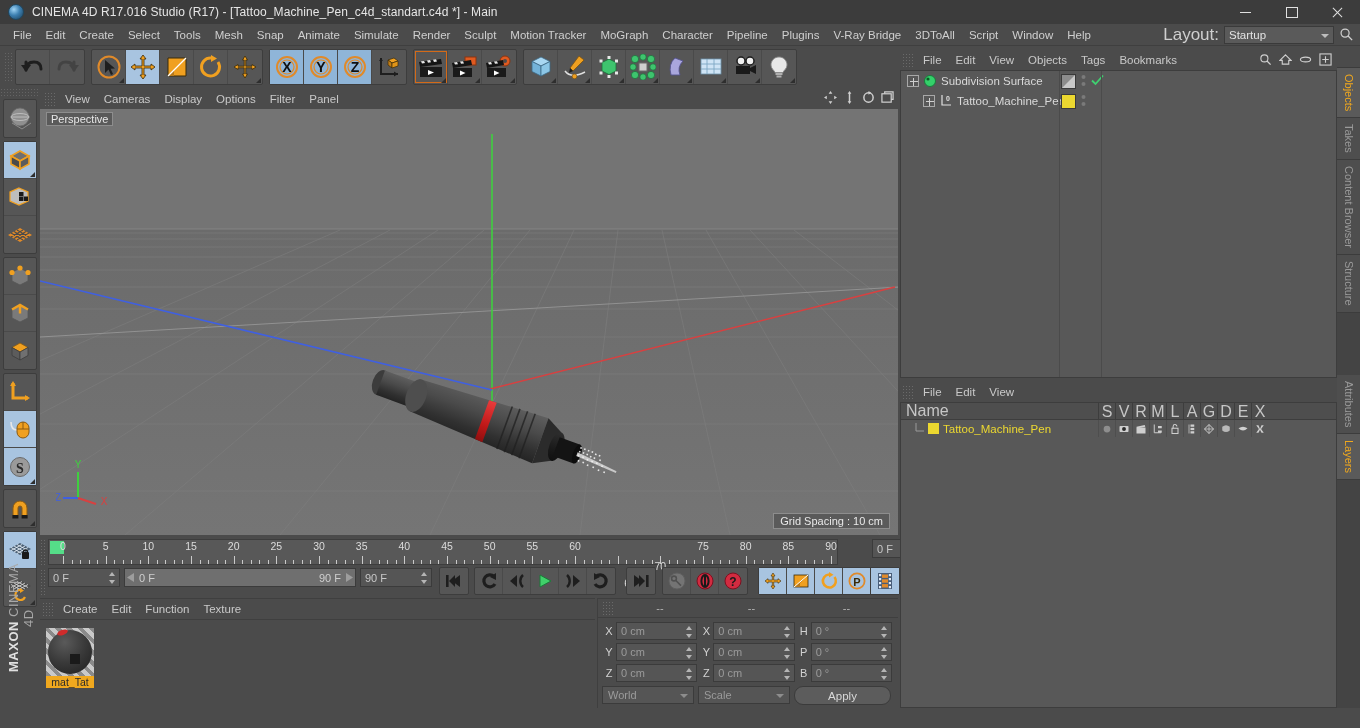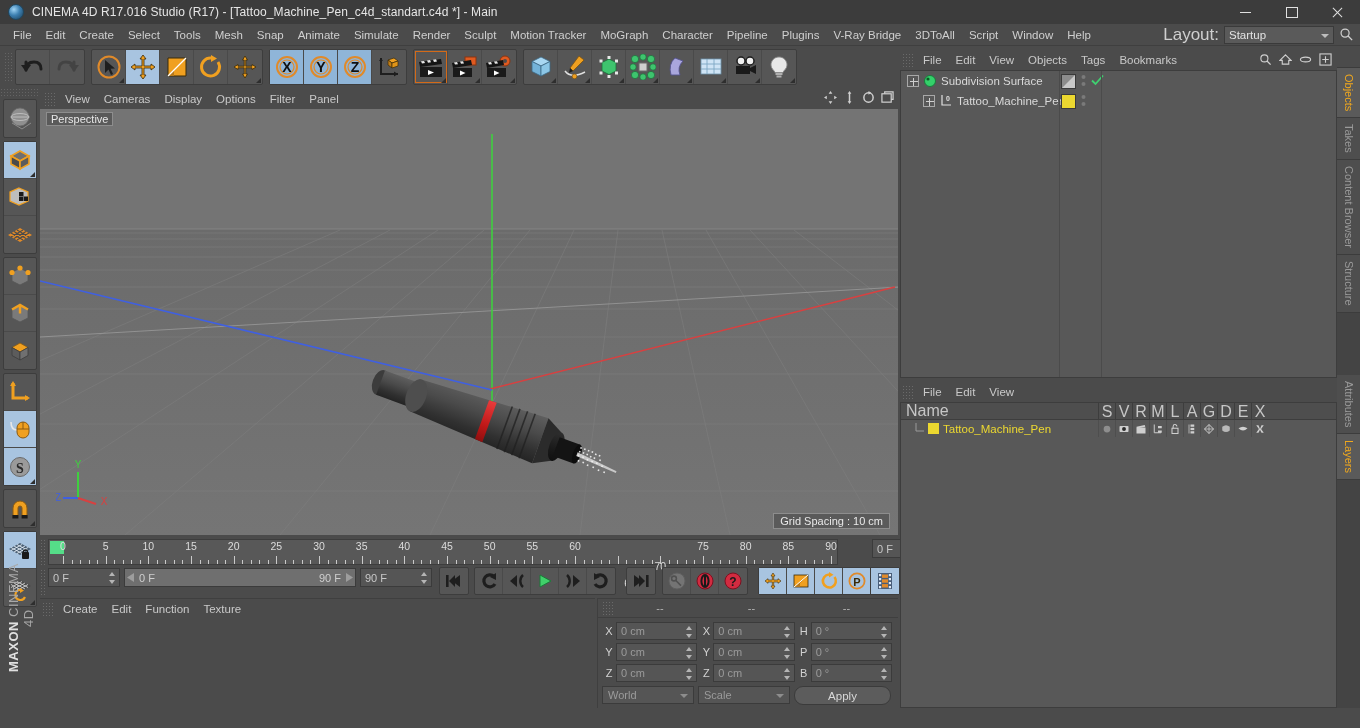--- a/index.html
+++ b/index.html
@@ -1029,20 +1029,30 @@
   <div class="matman">
     <div class="panelmenu">
       <div class="pgrip"></div>
       <div id="matmenu" style="display:flex;">
           <div class="pm-item">Create</div>
           <div class="pm-item">Edit</div>
           <div class="pm-item">Function</div>
           <div class="pm-item">Texture</div>
         </div>
     </div>
+    <div class="matbody">
+      <div class="matchip">
+        <div class="matthumb">
+          <div class="matsphere"></div>
+          <div class="matspec"></div>
+          <div class="matsq"></div>
+        </div>
+        <div class="matname">mat_Tat</div>
+      </div>
+    </div>
   </div>
 
   <div class="coords">
     <div class="coordhdr">
       <div class="pgrip" style="margin-left:4px;"></div>
       <span style="width:88px;">--</span>
       <span style="width:95px;">--</span>
       <span style="width:95px;">--</span>
     </div>
     <div style="padding:2px 4px 0 4px;" id="coordrows">

